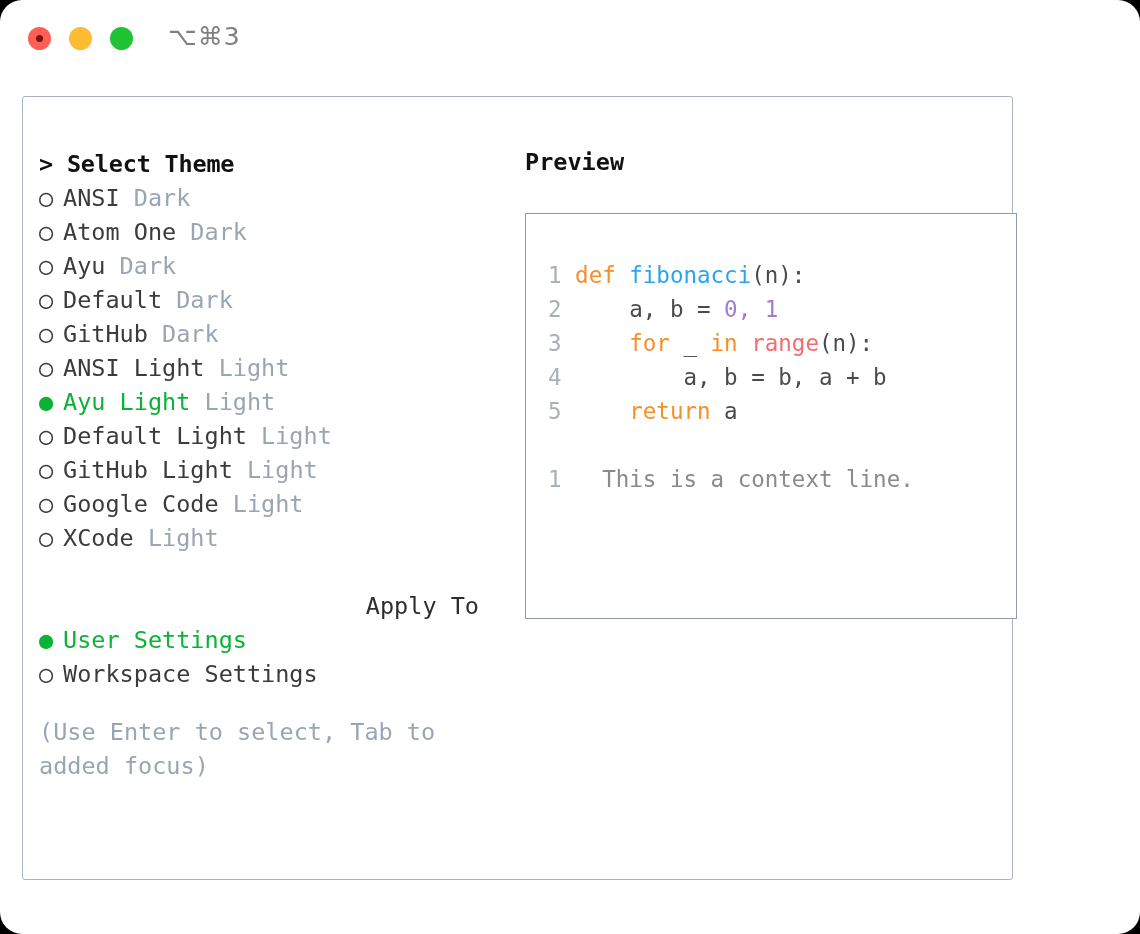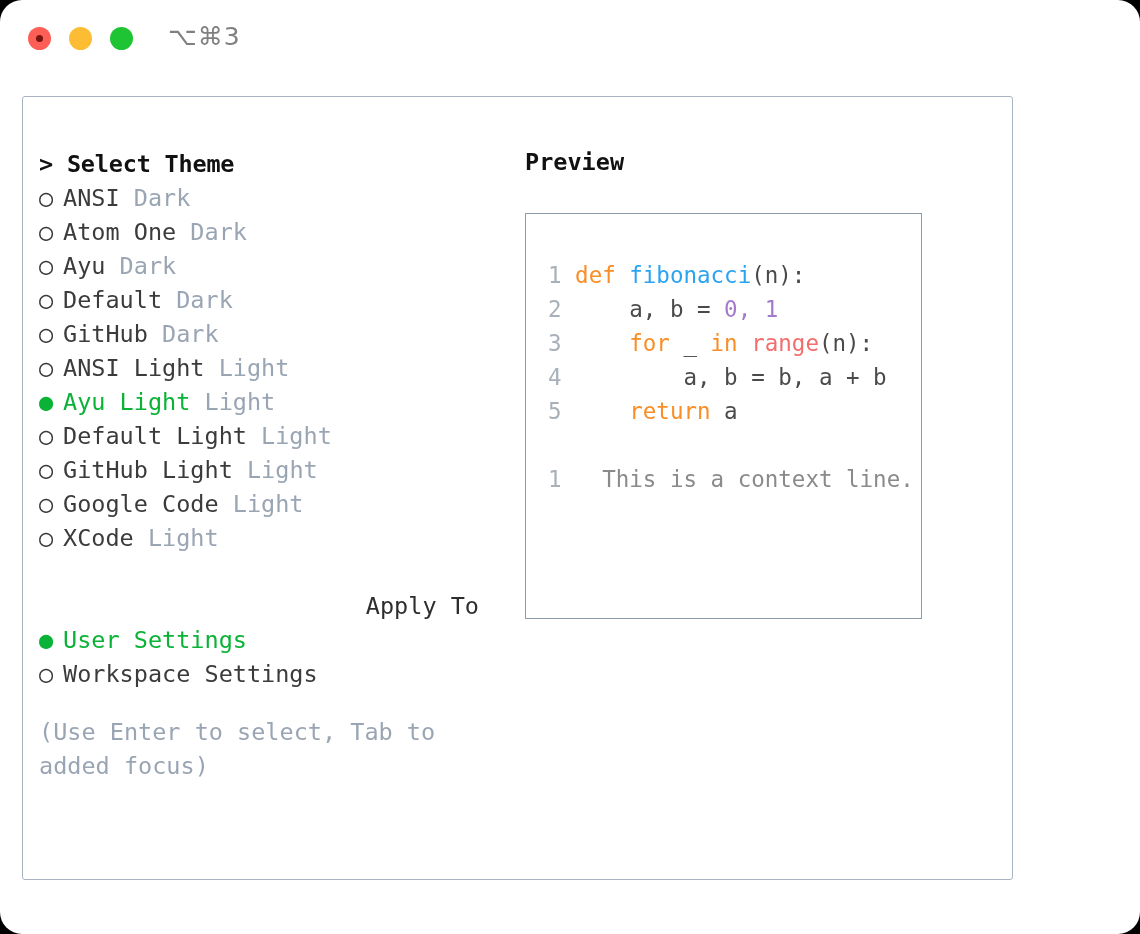--- a/index.html
+++ b/index.html
@@ -152,21 +152,21 @@
   .preview-title {
     font-size: 23.5px;
     line-height: 30px;
     font-weight: bold;
     color: #111111;
     white-space: pre;
   }
 
   .code-box {
     margin-top: 36px;
-    width: 397px;
+    width: 492px;
     height: 406px;
     border: 1.6px solid #8d9bab;
     box-sizing: border-box;
     background: #ffffff;
     padding: 44px 16px 0 22px;
   }
 
   .code-line {
     font-size: 22.5px;
     line-height: 34px;

